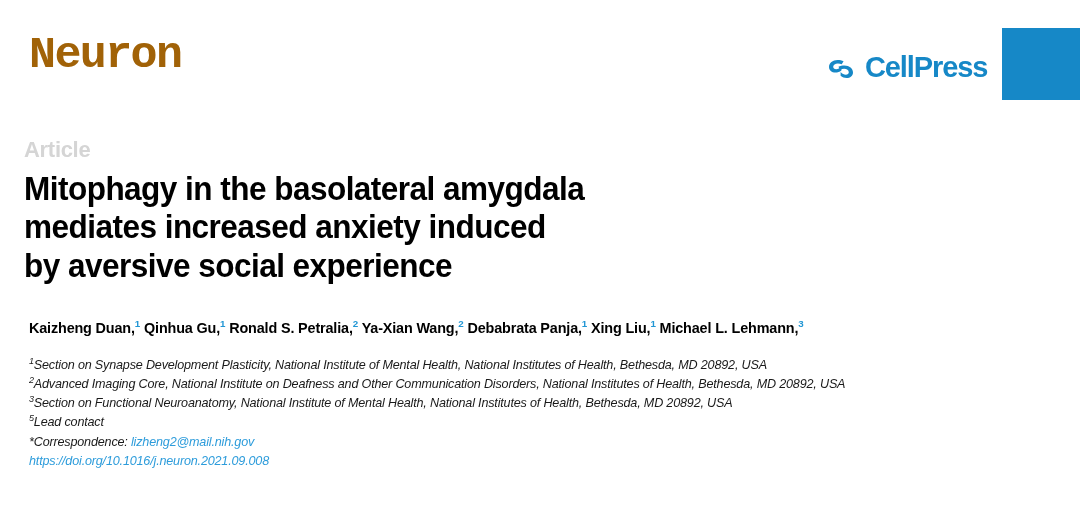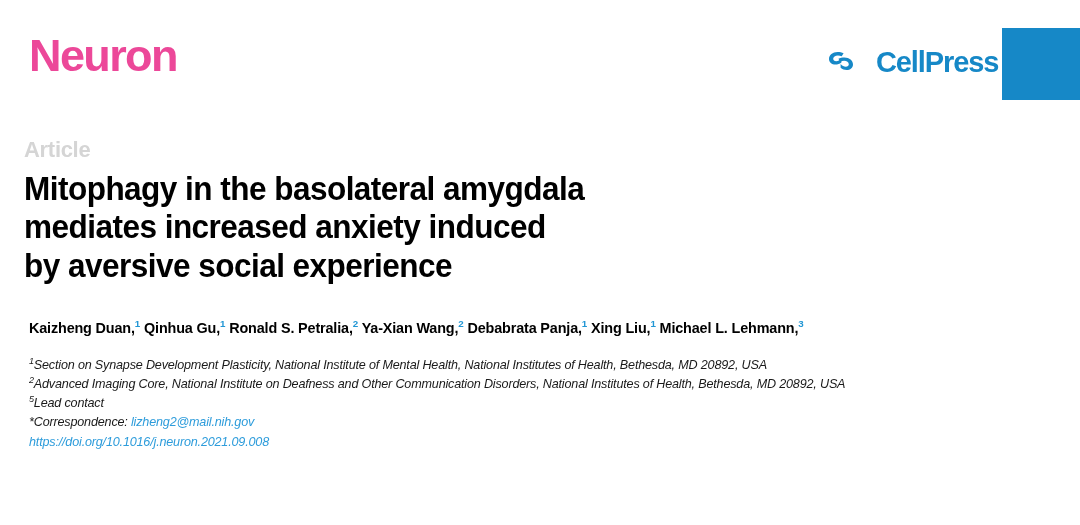--- a/index.html
+++ b/index.html
@@ -23,37 +23,37 @@
     left: 0;
     top: 0;
     width: 1080px;
     height: 118px;
   }
 
   #journal-logo {
     position: absolute;
     left: 29px;
     top: 33px;
-    font-family: Liberation Sans, sans-serif;
+    font-family: Liberation Mono, monospace;
     font-weight: bold;
     font-size: 45px;
     letter-spacing: -1.6px;
     line-height: 1;
-    color: #ec4899;
+    color: #a16207;
     white-space: nowrap;
   }
 
   #publisher-logo {
     position: absolute;
     left: 826px;
     top: 48px;
     height: 34px;
     display: flex;
-    align-items: flex-start;
-    gap: 20px;
+    align-items: flex-end;
+    gap: 9px;
   }
   #publisher-mark {
     width: 30px;
     height: 26px;
     display: block;
     flex: 0 0 auto;
   }
   #publisher-name {
     font-family: "Liberation Sans", sans-serif;
     font-weight: bold;
@@ -177,16 +177,17 @@
 by aversive social experience</h1>
 </div>
 
 <div id="authors">
     <div><span>Kaizheng Duan,</span><span class="sup">1</span><span> Qinhua Gu,</span><span class="sup">1</span><span> Ronald S. Petralia,</span><span class="sup">2</span><span> Ya-Xian Wang,</span><span class="sup">2</span><span> Debabrata Panja,</span><span class="sup">1</span><span> Xing Liu,</span><span class="sup">1</span><span> Michael L. Lehmann,</span><span class="sup">3</span></div>
   </div>
 
 <div id="affiliations">
     <div class="aff-line"><span class="sup">1</span><span>Section on Synapse Development Plasticity, National Institute of Mental Health, National Institutes of Health, Bethesda, MD 20892, USA</span></div>
     <div class="aff-line"><span class="sup">2</span><span>Advanced Imaging Core, National Institute on Deafness and Other Communication Disorders, National Institutes of Health, Bethesda, MD 20892, USA</span></div>
+    <div class="aff-line"><span class="sup">3</span><span>Section on Functional Neuroanatomy, National Institute of Mental Health, National Institutes of Health, Bethesda, MD 20892, USA</span></div>
     <div class="aff-line"><span class="sup">5</span><span>Lead contact</span></div>
     <div class="aff-line"><span>*</span><span>Correspondence:</span> <span class="link">lizheng2@mail.nih.gov</span></div>
     <div class="aff-line link">https://doi.org/10.1016/j.neuron.2021.09.008</div>
   </div>
 
 </body></html>

